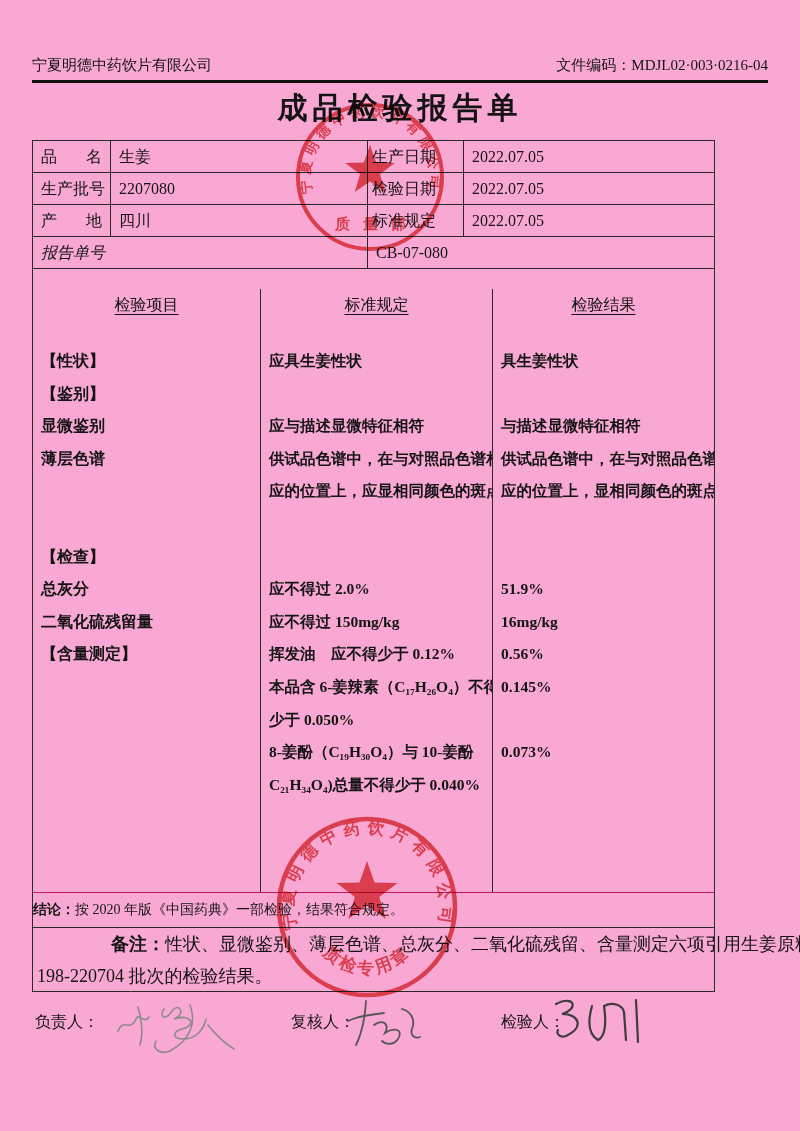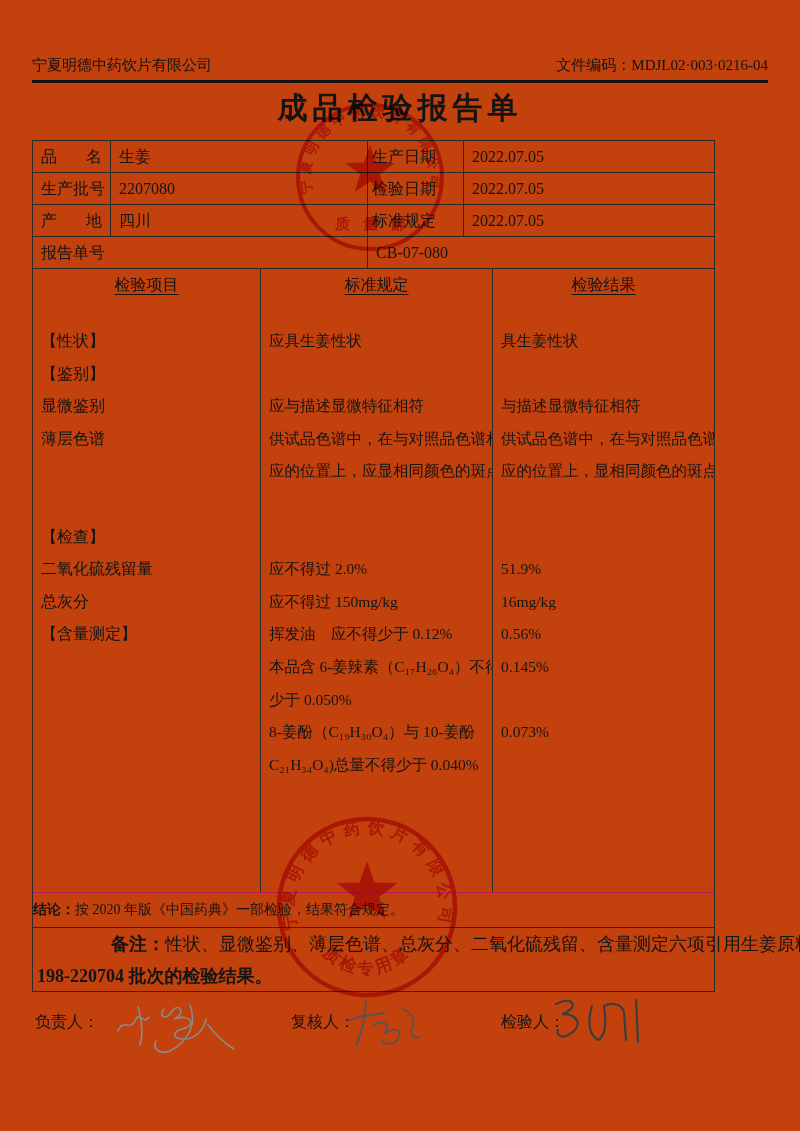--- a/index.html
+++ b/index.html
@@ -1,45 +1,45 @@
 <!DOCTYPE html>
 <html><head>
 <meta charset="utf-8">
 <style>
   html,body{margin:0;padding:0;background:#888;}
   .page{
-    position:relative;width:800px;height:1131px;margin:0 auto;background:#c2410c;
+    position:relative;width:800px;height:1131px;margin:0 auto;background:#f9a8d4;
     font-family:"Liberation Serif","DejaVu Serif",serif;color:#141414;overflow:hidden;
   }
   
   .hdr{position:absolute;left:32px;top:56px;width:736px;display:flex;justify-content:space-between;font-size:15px;}
   .hdr-rule{position:absolute;left:32px;top:80px;width:736px;height:3px;background:#111;}
   .title{position:absolute;left:0;top:88px;width:800px;text-align:center;font-size:30px;font-weight:bold;letter-spacing:5px;}
   
   .tbl{position:absolute;left:32px;top:140px;width:681px;height:850px;border:1px solid #2a2a2a;box-sizing:content-box;font-size:16px;}
   .info{display:grid;grid-template-columns:78px 257px 96px 250px;}
   .info .c{height:32px;line-height:32px;border-bottom:1px solid #2a2a2a;border-right:1px solid #2a2a2a;padding:0 8px;box-sizing:border-box;overflow:hidden;white-space:nowrap;}
   .info .c.last{border-right:none;}
   .info .lab{text-align:justify;text-align-last:justify;}
   .info .dlab{padding:0 4px;}
-  .info .span2a{grid-column:1 / span 2;}
+  .info .span2a{grid-column:1 / span 2;font-style:italic;}
   .info .span2b{grid-column:3 / span 2;}
   
   .main{display:grid;grid-template-columns:228px 232px 221px;height:623px;}
-  .mcol{border-right:1px solid #2a2a2a;box-sizing:border-box;overflow:hidden;}
+  .mcol{border-right:1px solid #2a2a2a;box-sizing:border-box;overflow:hidden;margin-top:20px;}
   .mcol.last{border-right:none;}
   .mhead{height:56px;padding-top:6px;text-align:center;box-sizing:border-box;}
   .mhead span{text-decoration:underline;text-underline-offset:4px;font-size:16px;}
-  .ln{height:32.6px;line-height:32.6px;white-space:nowrap;padding-left:8px;font-size:15.5px;}
+  .ln{height:32.6px;line-height:32.6px;white-space:nowrap;padding-left:8px;font-size:15.5px;font-weight:bold;}
   .mcol1 .ln{font-size:16px;}
   
   .concl{height:34px;line-height:34px;border-top:1px solid #be185d;text-align:left;font-size:14px;white-space:nowrap;}
   .remark{height:64px;border-top:1px solid #2a2a2a;font-size:18px;}
   .remark .r1{padding-left:78px;line-height:32px;white-space:nowrap;}
-  .remark .r2{padding-left:4px;line-height:32px;white-space:nowrap;font-weight:bold;}
+  .remark .r2{padding-left:4px;line-height:32px;white-space:nowrap;}
   .b{font-weight:bold;}
   
   .sig-label{position:absolute;font-size:16px;}
   .sig-svg{position:absolute;}
   
   .stamp{position:absolute;mix-blend-mode:multiply;opacity:.82;}
 </style>
 </head>
 <body>
 
@@ -77,22 +77,22 @@
     <div class="main">
       <div class="mcol mcol1">
         <div class="mhead"><span>检验项目</span></div>
         <div class="ln">【性状】</div>
         <div class="ln">【鉴别】</div>
         <div class="ln">显微鉴别</div>
         <div class="ln">薄层色谱</div>
         <div class="ln"></div>
         <div class="ln"></div>
         <div class="ln">【检查】</div>
+        <div class="ln">总灰分</div>
         <div class="ln">二氧化硫残留量</div>
-        <div class="ln">总灰分</div>
         <div class="ln">【含量测定】</div>
         <div class="ln"></div>
         <div class="ln"></div>
         <div class="ln"></div>
         <div class="ln"></div>
       </div>
       <div class="mcol">
         <div class="mhead"><span>标准规定</span></div>
         <div class="ln">应具生姜性状</div>
         <div class="ln"></div>

